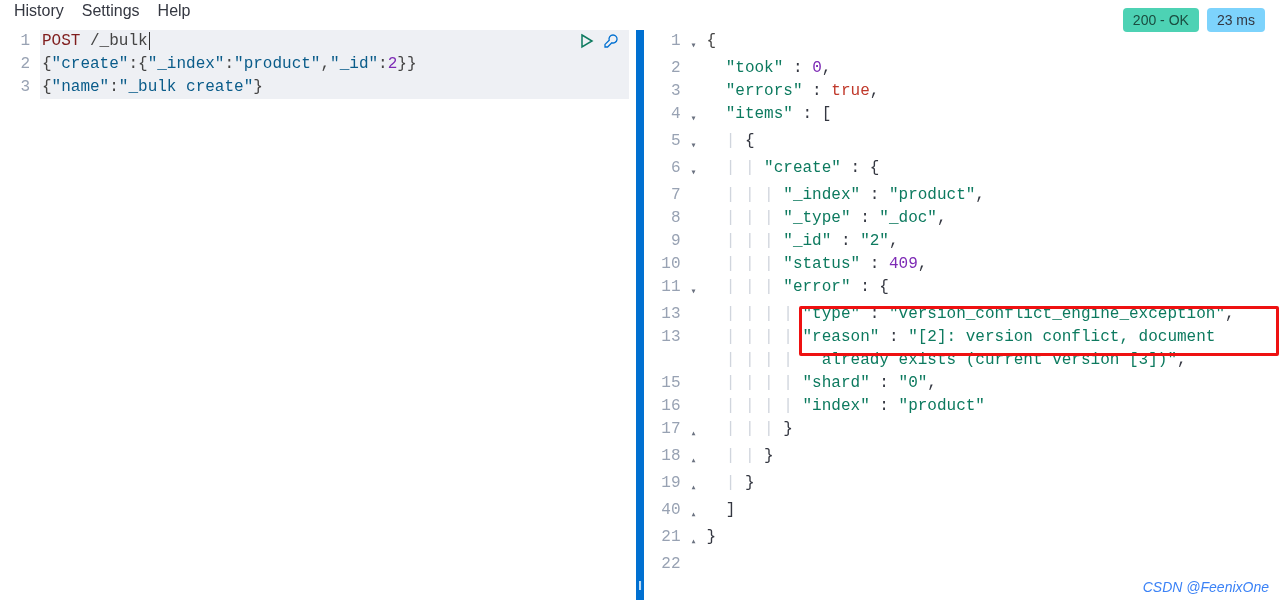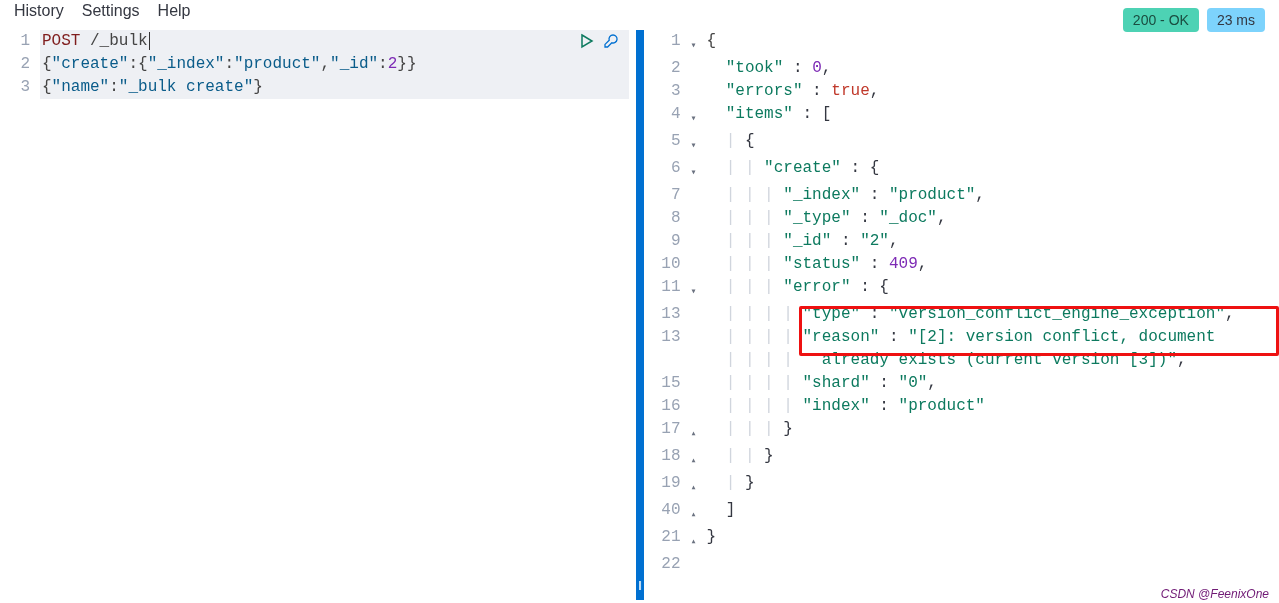--- a/index.html
+++ b/index.html
@@ -28,21 +28,21 @@
 .kw-bool { color:#c0392b; }
 .kw-path { color:#444; }
 .kw-key-resp { color:#0d7a5f; }
 .kw-val-resp { color:#0d7a5f; }
 .kw-brace { color:#444; }
 .guide { color:#d0d5dd; }
 .action-icons { position:absolute; top:3px; right:10px; display:flex; gap:8px; z-index:5; }
 .action-icons svg { width:16px; height:16px; }
 .hl-box { position:absolute; border:3px solid #e11; border-radius:2px; pointer-events:none; }
 .cursor { display:inline-block; width:1px; height:18px; background:#333; vertical-align:middle; margin-left:1px; }
-.watermark { position:absolute; right:10px; bottom:2px; color:#701a75; font-size:12px; font-style:italic; }
+.watermark { position:absolute; right:10px; bottom:8px; color:#3b82f6; font-size:14px; font-style:italic; }
 .right-pane .editor-row:first-child { background:#eef0f4; }
 </style>
 </head>
 <body>
 
 <div class="menu-bar">
   <span class="menu-item">History</span>
   <span class="menu-item">Settings</span>
   <span class="menu-item">Help</span>
 </div>

